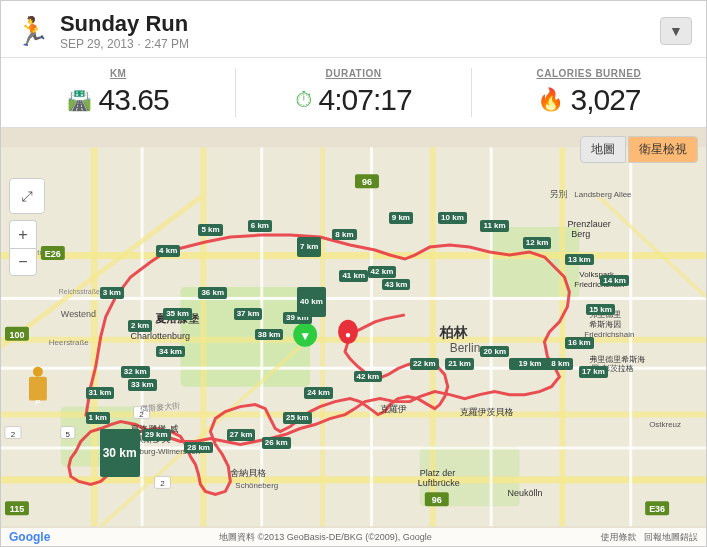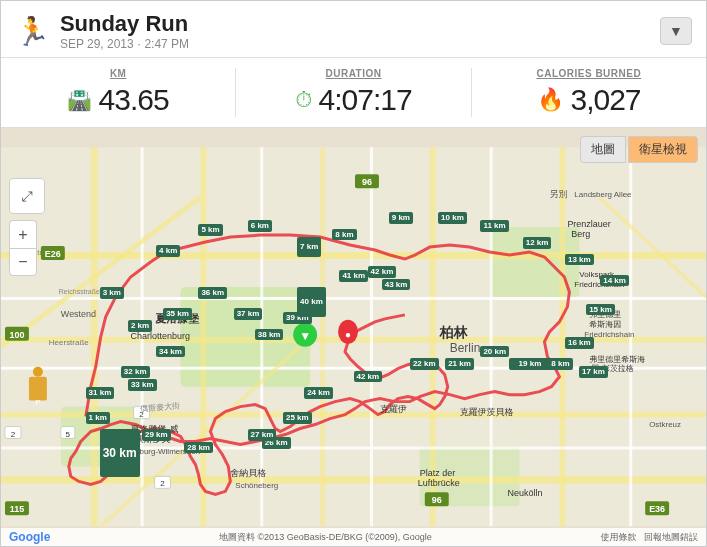--- a/index.html
+++ b/index.html
@@ -228,21 +228,21 @@
         <div class="km-marker" style="left: 82%; top: 57%; font-size: 8px; padding: 1px 3px; line-height: 1.2;">17 km</div>
         <div class="km-marker" style="left: 77%; top: 55%; font-size: 8px; padding: 1px 3px; line-height: 1.2;">18 km</div>
         <div class="km-marker" style="left: 72%; top: 55%; font-size: 8px; padding: 1px 10px; line-height: 1.2;">19 km</div>
         <div class="km-marker" style="left: 68%; top: 52%; font-size: 8px; padding: 1px 3px; line-height: 1.2;">20 km</div>
         <div class="km-marker" style="left: 63%; top: 55%; font-size: 8px; padding: 1px 3px; line-height: 1.2;">21 km</div>
         <div class="km-marker" style="left: 58%; top: 55%; font-size: 8px; padding: 1px 3px; line-height: 1.2;">22 km</div>
         <div class="km-marker" style="left: 50%; top: 58%; font-size: 8px; padding: 1px 3px; line-height: 1.2;">42 km</div>
         <div class="km-marker" style="left: 43%; top: 62%; font-size: 8px; padding: 1px 3px; line-height: 1.2;">24 km</div>
         <div class="km-marker" style="left: 40%; top: 68%; font-size: 8px; padding: 1px 3px; line-height: 1.2;">25 km</div>
         <div class="km-marker" style="left: 37%; top: 74%; font-size: 8px; padding: 1px 3px; line-height: 1.2;">26 km</div>
-        <div class="km-marker" style="left: 32%; top: 72%; font-size: 8px; padding: 1px 3px; line-height: 1.2; margin-left: 21px;">27 km</div>
+        <div class="km-marker" style="left: 32%; top: 72%; font-size: 8px; padding: 1px 3px; line-height: 1.2;">27 km</div>
         <div class="km-marker" style="left: 26%; top: 75%; font-size: 8px; padding: 1px 3px; line-height: 1.2;">28 km</div>
         <div class="km-marker" style="left: 20%; top: 72%; font-size: 8px; padding: 1px 3px; line-height: 1.2;">29 km</div>
         <div class="km-marker" style="left: 14%; top: 72%; font-size: 12px; padding: 17px 3px; line-height: 1.2;">30 km</div>
         <div class="km-marker" style="left: 12%; top: 62%; font-size: 8px; padding: 1px 3px; line-height: 1.2;">31 km</div>
         <div class="km-marker" style="left: 17%; top: 57%; font-size: 8px; padding: 1px 3px; line-height: 1.2;">32 km</div>
         <div class="km-marker" style="left: 18%; top: 60%; font-size: 8px; padding: 1px 3px; line-height: 1.2;">33 km</div>
         <div class="km-marker" style="left: 22%; top: 52%; font-size: 8px; padding: 1px 3px; line-height: 1.2;">34 km</div>
         <div class="km-marker" style="left: 23%; top: 43%; font-size: 8px; padding: 1px 3px; line-height: 1.2;">35 km</div>
         <div class="km-marker" style="left: 28%; top: 38%; font-size: 8px; padding: 1px 3px; line-height: 1.2;">36 km</div>
         <div class="km-marker" style="left: 33%; top: 43%; font-size: 8px; padding: 1px 3px; line-height: 1.2;">37 km</div>

